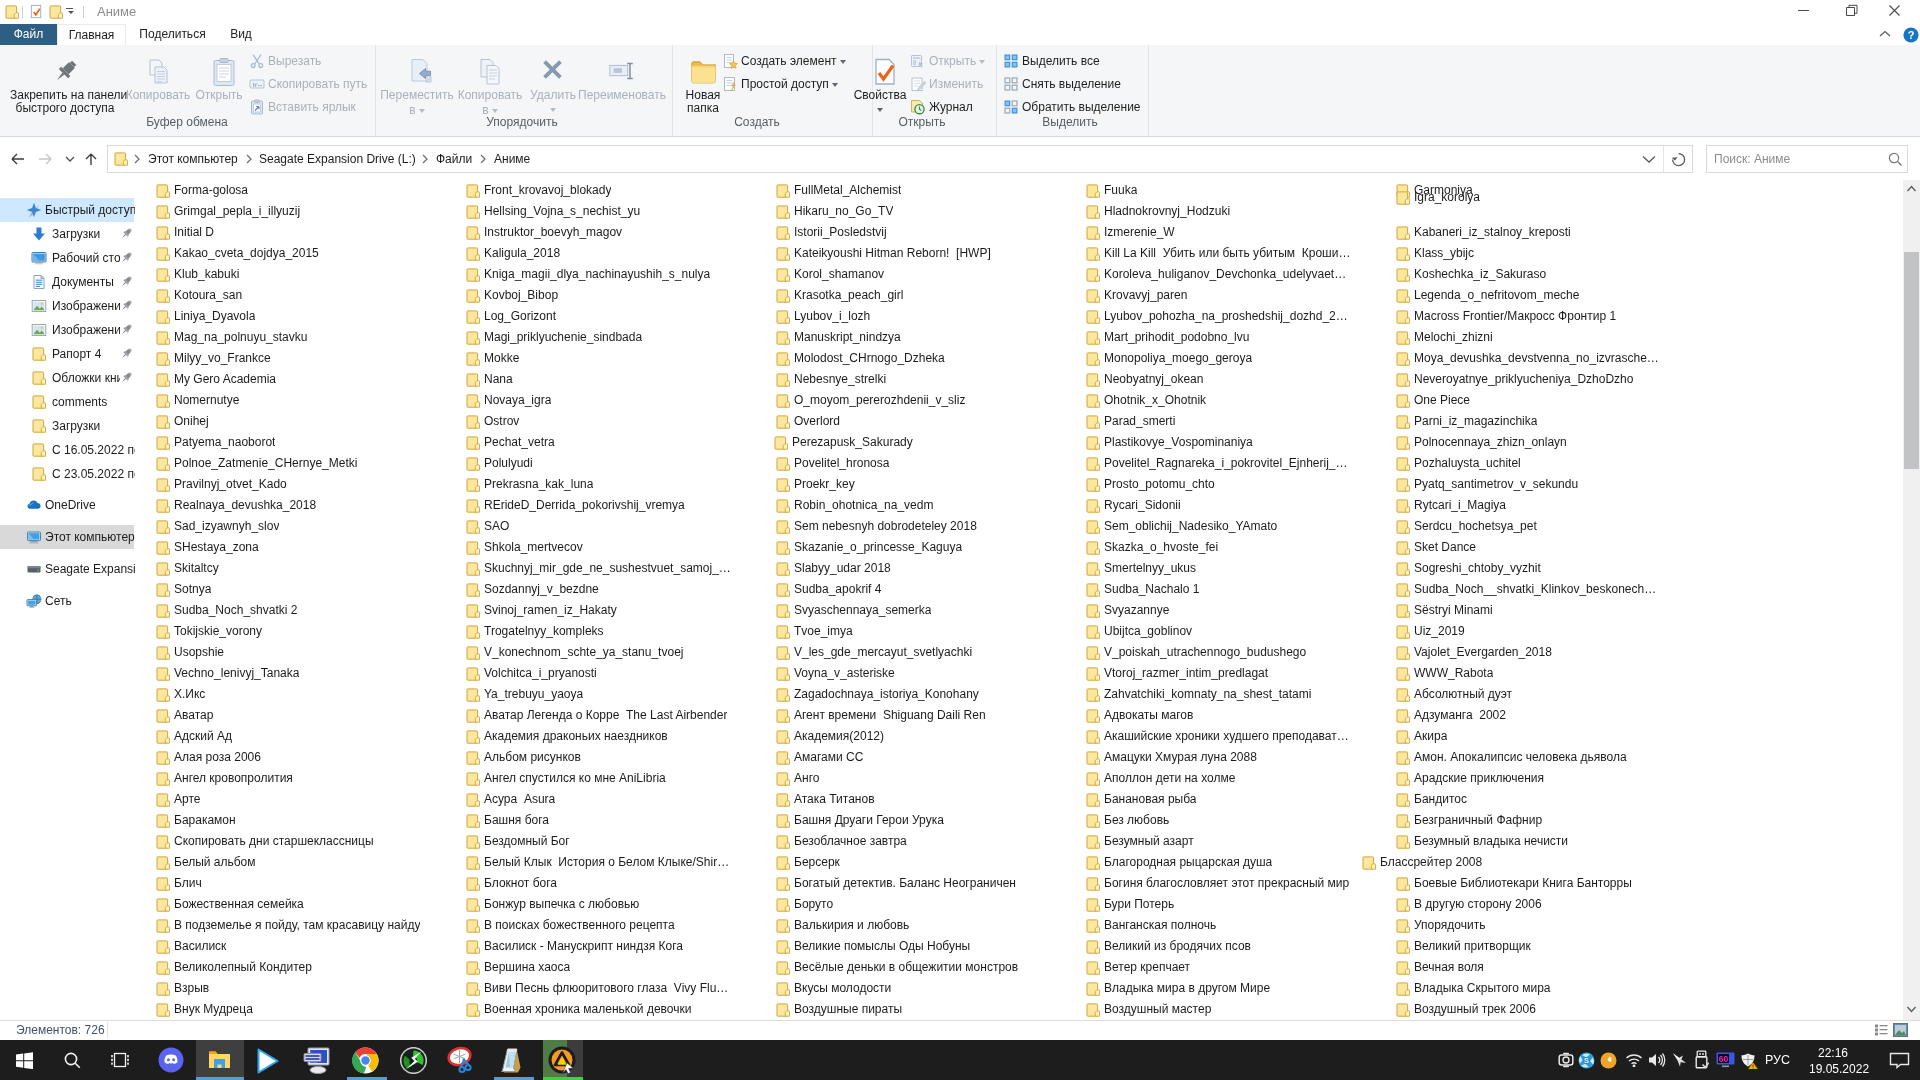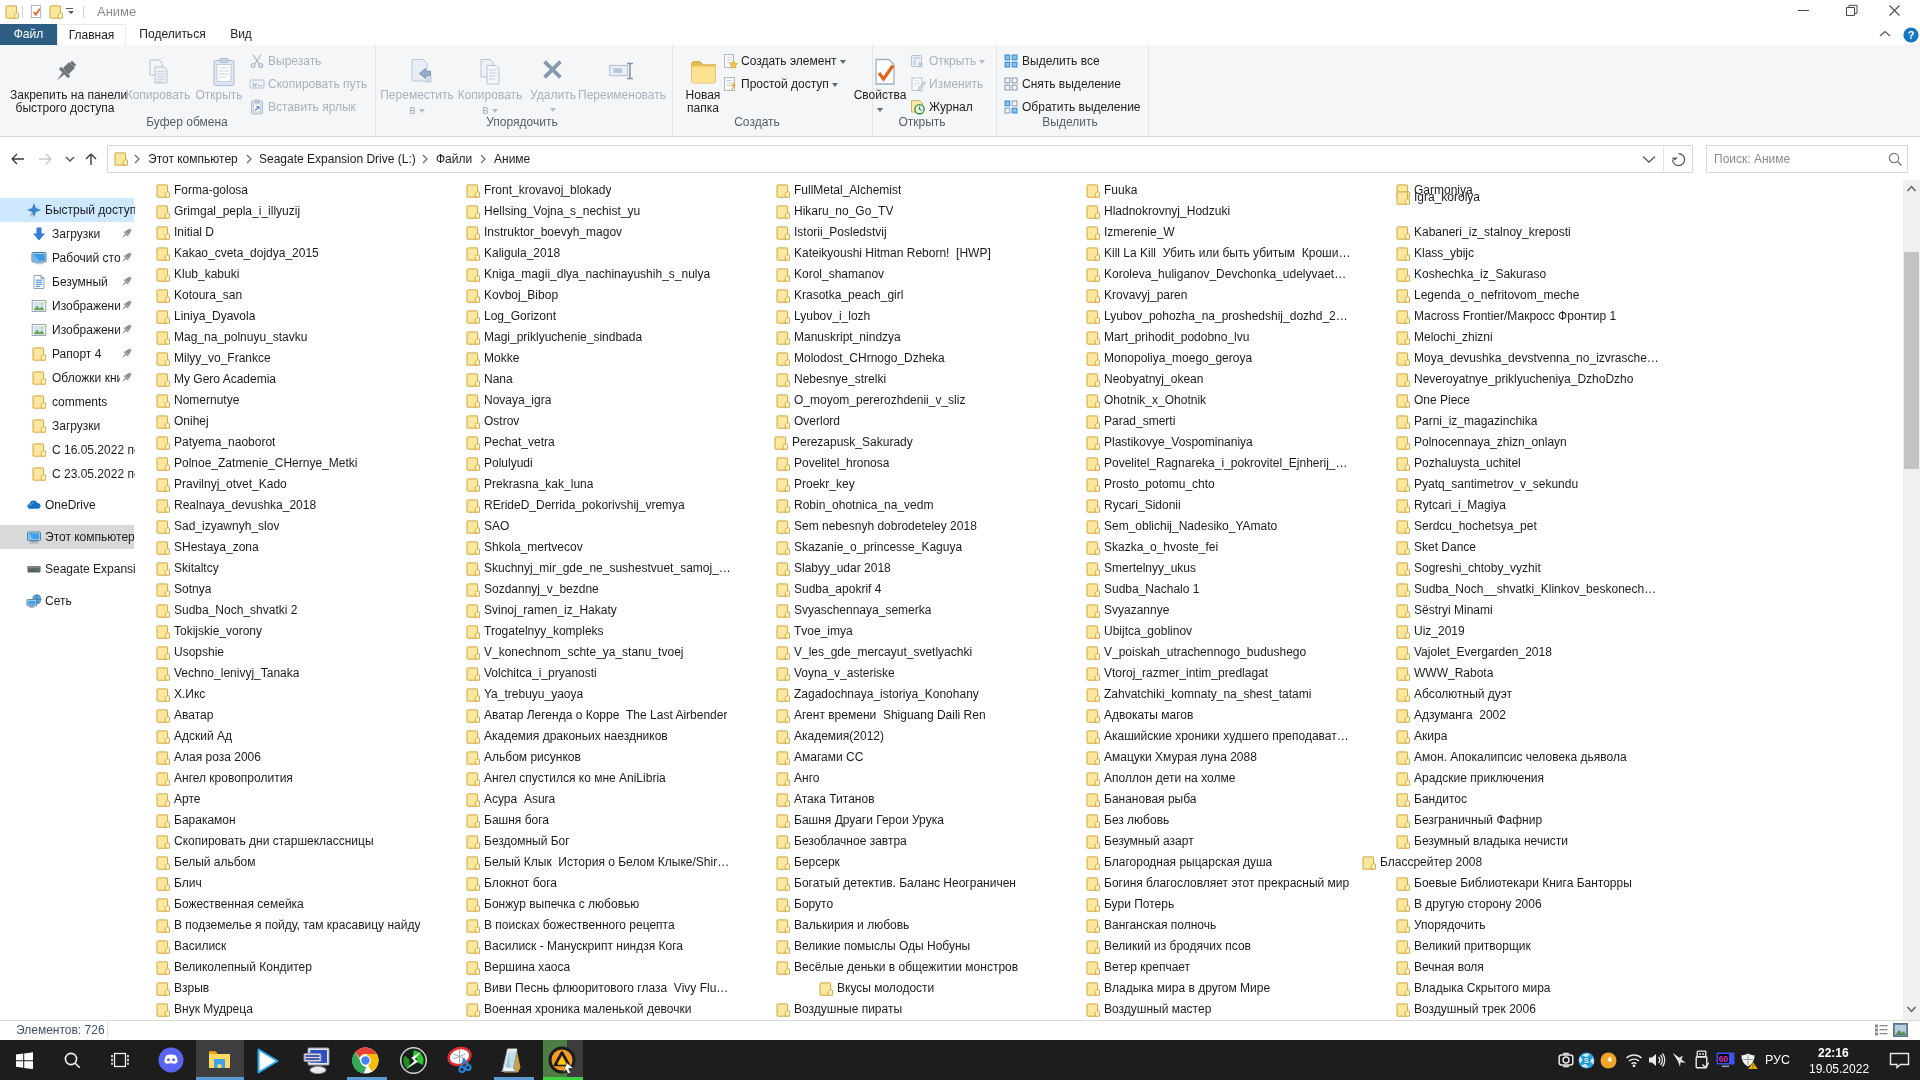--- a/index.html
+++ b/index.html
@@ -435,21 +435,21 @@
 <svg class="a" style="left:31px;top:250px" width="16" height="16">
     <use href="#mon"></use>
   </svg>
 <div class="a nv nvt" style="left:52px;top:246px;width:68px">Рабочий стол</div>
 <svg class="a" style="left:119px;top:250px" width="15" height="15">
     <use href="#pin"></use>
   </svg>
 <svg class="a" style="left:31px;top:274px" width="16" height="16">
     <use href="#doc"></use>
   </svg>
-<div class="a nv nvt" style="left:52px;top:270px;width:68px">Безумный</div>
+<div class="a nv nvt" style="left:52px;top:270px;width:68px">Документы</div>
 <svg class="a" style="left:119px;top:274px" width="15" height="15">
     <use href="#pin"></use>
   </svg>
 <svg class="a" style="left:31px;top:298px" width="16" height="16">
     <use href="#pic"></use>
   </svg>
 <div class="a nv nvt" style="left:52px;top:294px;width:68px">Изображения</div>
 <svg class="a" style="left:119px;top:298px" width="15" height="15">
     <use href="#pin"></use>
   </svg>
@@ -1208,21 +1208,21 @@
       <use href="#fo"></use>
     </svg>
     <span>Великие помыслы Оды Нобуны</span>
   </div>
 <div class="fi" style="left:770px;top:957px">
     <svg>
       <use href="#fo"></use>
     </svg>
     <span>Весёлые деньки в общежитии монстров</span>
   </div>
-<div class="fi" style="left:813px;top:978px">
+<div class="fi" style="left:770px;top:978px">
     <svg>
       <use href="#fo"></use>
     </svg>
     <span>Вкусы молодости</span>
   </div>
 <div class="fi" style="left:770px;top:999px">
     <svg>
       <use href="#fo"></use>
     </svg>
     <span>Воздушные пираты</span>
@@ -1868,16 +1868,16 @@
     <rect x="6" y="13.5" width="7" height="1.6" fill="#8a9ab8"></rect>
   </svg>
 <svg class="a" style="left:1740px;top:1052px" width="18" height="17">
     <path d="M8 1.5c2 1.2 4.2 1.8 6.5 1.8 0 5.2-2.3 9.2-6.5 11.2C3.8 12.5 1.5 8.5 1.5 3.3 3.8 3.3 6 2.7 8 1.5z" fill="#f2f2f2"></path>
     <path d="M8 3v10M3 7.5h10" stroke="#888" stroke-width="0.8"></path>
     <path d="M13 10.5l4.5 6.5h-9z" fill="#f7b500" stroke="#c89000" stroke-width="0.6"></path>
     <rect x="12.6" y="12.5" width="0.9" height="2.6" fill="#5a4500"></rect>
     <rect x="12.6" y="15.6" width="0.9" height="0.9" fill="#5a4500"></rect>
   </svg>
 <div class="a trtxt" style="left:1765px;top:1053px;font-size:12.5px">РУС</div>
-<div class="a trtxt" style="left:1818px;top:1046px;font-weight:bold;">22:16</div>
+<div class="a trtxt" style="left:1818px;top:1046px;">22:16</div>
 <div class="a trtxt" style="left:1809px;top:1062px;">19.05.2022</div>
 <svg class="a" style="left:1889px;top:1052px" width="21" height="17">
     <path d="M1.5 1.5h18v11h-8l-3.5 3v-3h-6.5z" fill="none" stroke="#e8e8e8" stroke-width="1.4"></path>
   </svg>
 </body></html>

